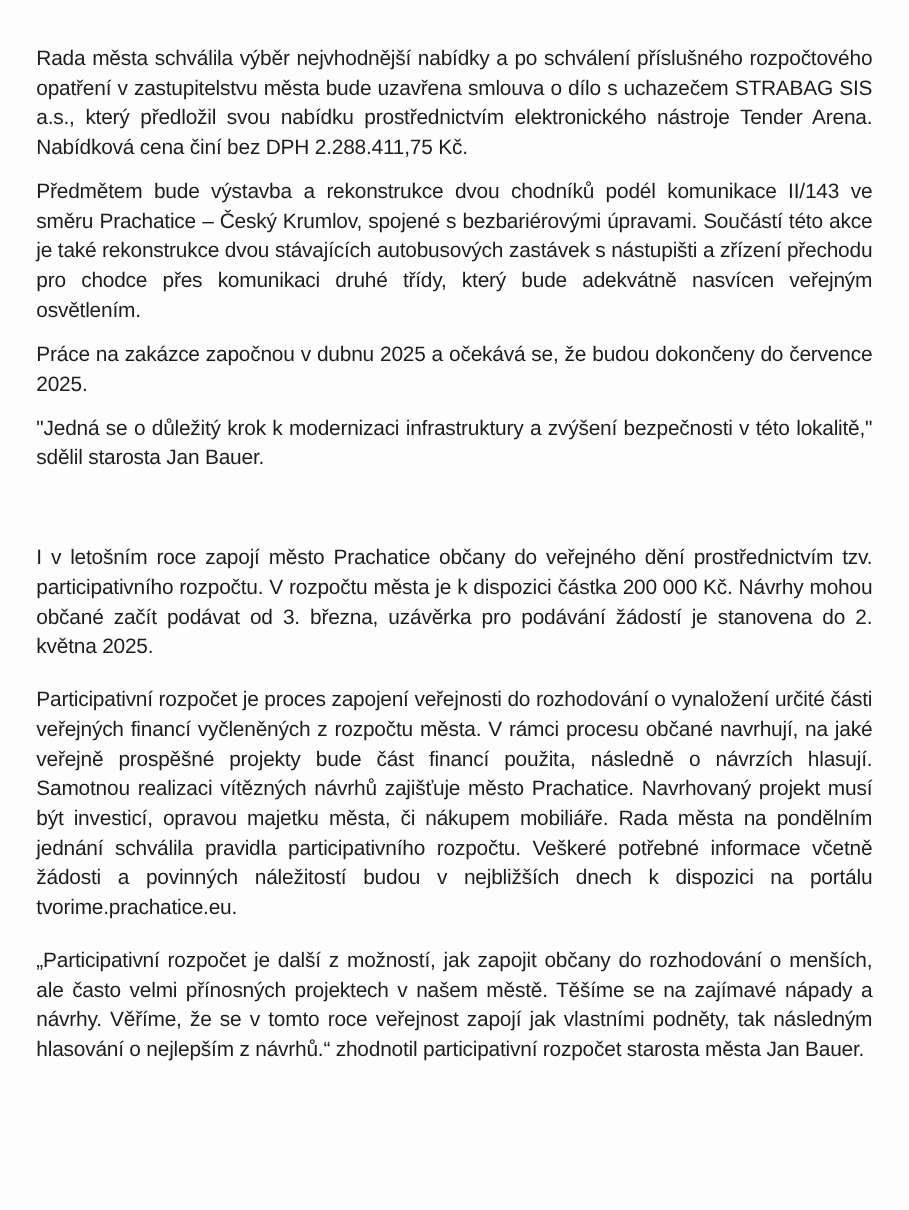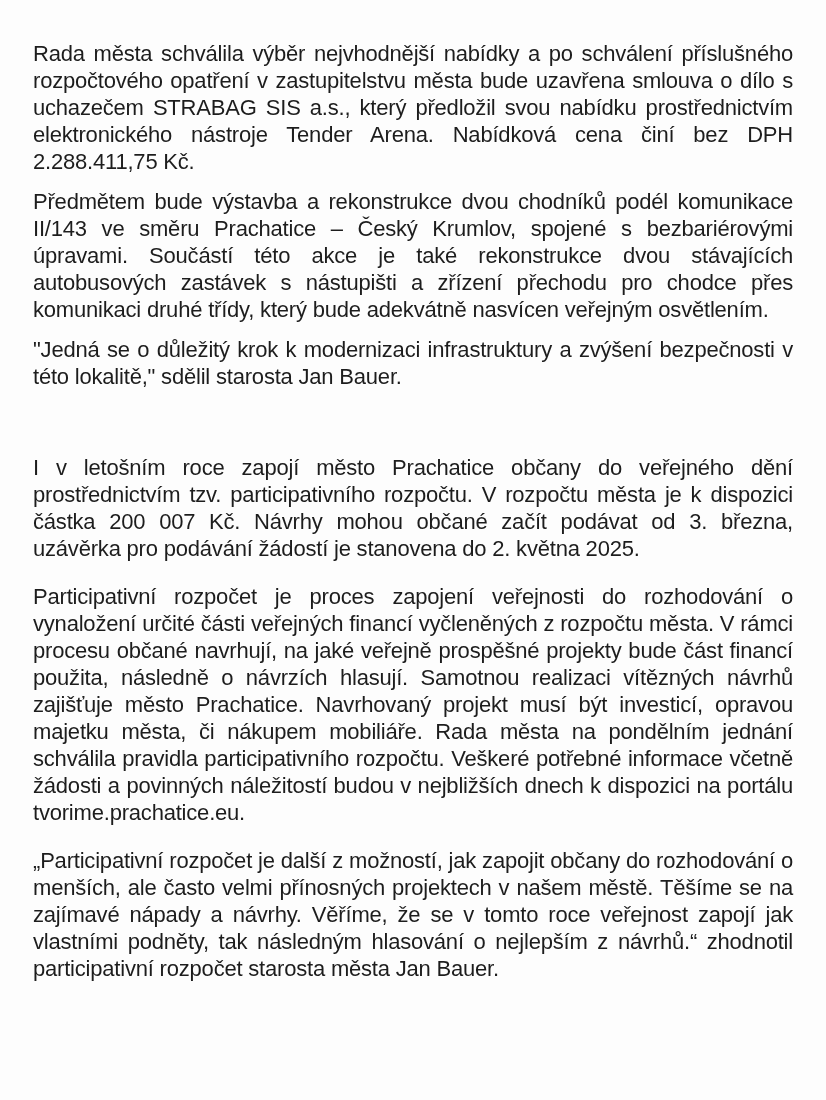--- a/index.html
+++ b/index.html
@@ -22,43 +22,44 @@
   }
   .article-title {
     color: #cb2a26;
     font-size: 26px;
     font-weight: 400;
     line-height: 1.45;
     letter-spacing: 0.2px;
     margin: 0 0 21px 0;
   }
   .body-paragraph {
-    font-size: 22px;
+    font-size: 19px;
     line-height: 27px;
     letter-spacing: -0.2px;
     text-align: justify;
     margin: 0 0 13px 0;
   }
   .article + .article {
     margin-top: 64px;
   }
   .article-budget .body-paragraph {
     margin-bottom: 21px;
   }
 </style>
 </head>
 <body>
 
 <main class="page">
 
   <section class="article article-tender">
     <p class="body-paragraph">Rada města schválila výběr nejvhodnější nabídky a po schválení příslušného rozpočtového opatření v zastupitelstvu města bude uzavřena smlouva o dílo s uchazečem STRABAG SIS a.s., který předložil svou nabídku prostřednictvím elektronického nástroje Tender Arena. Nabídková cena činí bez DPH 2.288.411,75 Kč.</p>
     <p class="body-paragraph">Předmětem bude výstavba a rekonstrukce dvou chodníků podél komunikace II/143 ve směru Prachatice – Český Krumlov, spojené s bezbariérovými úpravami. Součástí této akce je také rekonstrukce dvou stávajících autobusových zastávek s nástupišti a zřízení přechodu pro chodce přes komunikaci druhé třídy, který bude adekvátně nasvícen veřejným osvětlením.</p>
+    <p class="body-paragraph">Práce na zakázce započnou v dubnu 2025 a očekává se, že budou dokončeny do července 2025.</p>
     <p class="body-paragraph">"Jedná se o důležitý krok k modernizaci infrastruktury a zvýšení bezpečnosti v této lokalitě," sdělil starosta Jan Bauer.</p>
   </section>
 
   <section class="article article-budget">
-    <p class="body-paragraph">I v letošním roce zapojí město Prachatice občany do veřejného dění prostřednictvím tzv. participativního rozpočtu.  V rozpočtu města je k dispozici částka 200 007 Kč. Návrhy mohou občané začít podávat od 3. března, uzávěrka pro podávání žádostí je stanovena do 2. května 2025.</p>
+    <p class="body-paragraph">I v letošním roce zapojí město Prachatice občany do veřejného dění prostřednictvím tzv. participativního rozpočtu.  V rozpočtu města je k dispozici částka 200 000 Kč. Návrhy mohou občané začít podávat od 3. března, uzávěrka pro podávání žádostí je stanovena do 2. května 2025.</p>
     <p class="body-paragraph">Participativní rozpočet je proces zapojení veřejnosti do rozhodování o vynaložení určité části veřejných financí vyčleněných z rozpočtu města. V rámci procesu občané navrhují, na jaké veřejně prospěšné projekty bude část financí použita, následně o návrzích hlasují. Samotnou realizaci vítězných návrhů zajišťuje město Prachatice. Navrhovaný projekt musí být investicí, opravou majetku města, či nákupem mobiliáře. Rada města na pondělním jednání schválila pravidla participativního rozpočtu. Veškeré potřebné informace včetně žádosti a povinných náležitostí budou v nejbližších dnech k dispozici na portálu tvorime.prachatice.eu.</p>
     <p class="body-paragraph">„Participativní rozpočet je další z možností, jak zapojit občany do rozhodování o menších, ale často velmi přínosných projektech v našem městě. Těšíme se na zajímavé nápady a návrhy. Věříme, že se v tomto roce veřejnost zapojí jak vlastními podněty, tak následným hlasování o nejlepším z návrhů.“ zhodnotil participativní rozpočet starosta města Jan Bauer.</p>
   </section>
 
 </main>
 
 </body></html>

